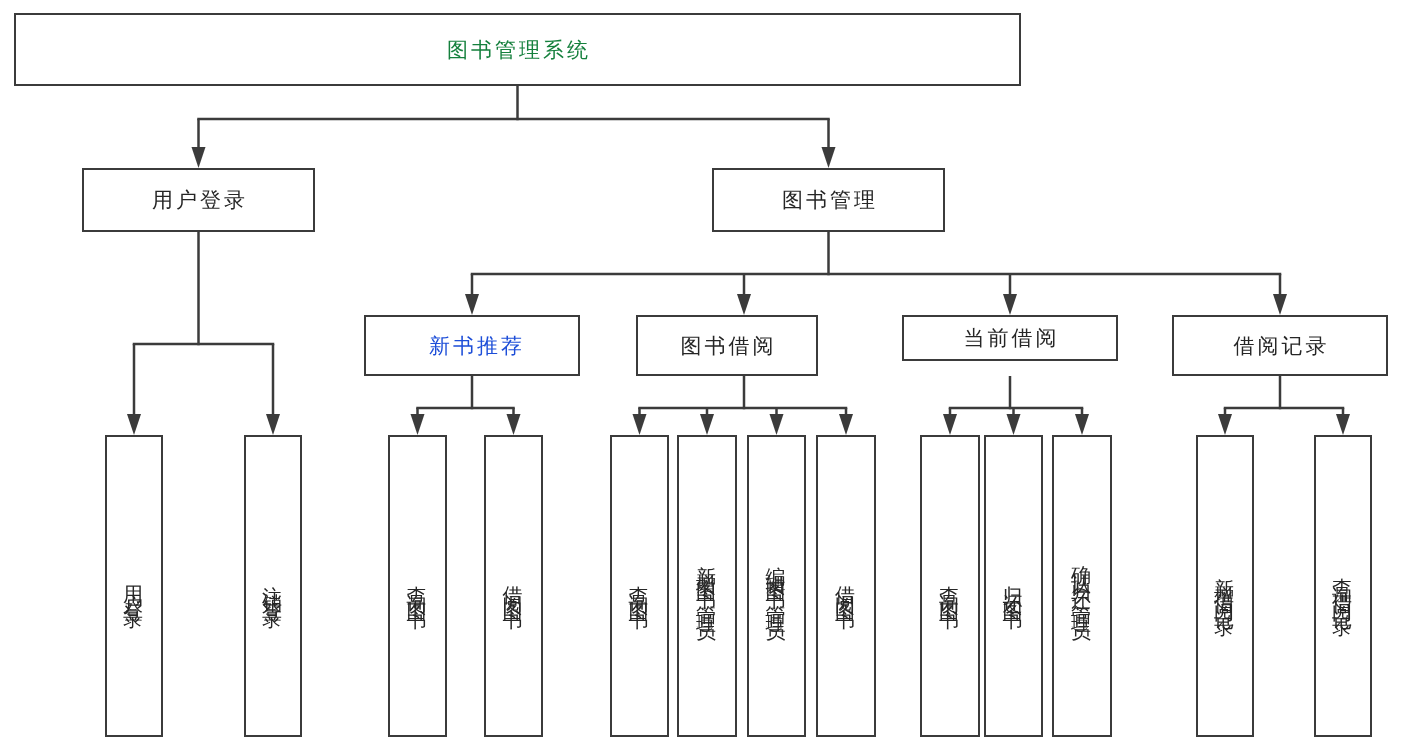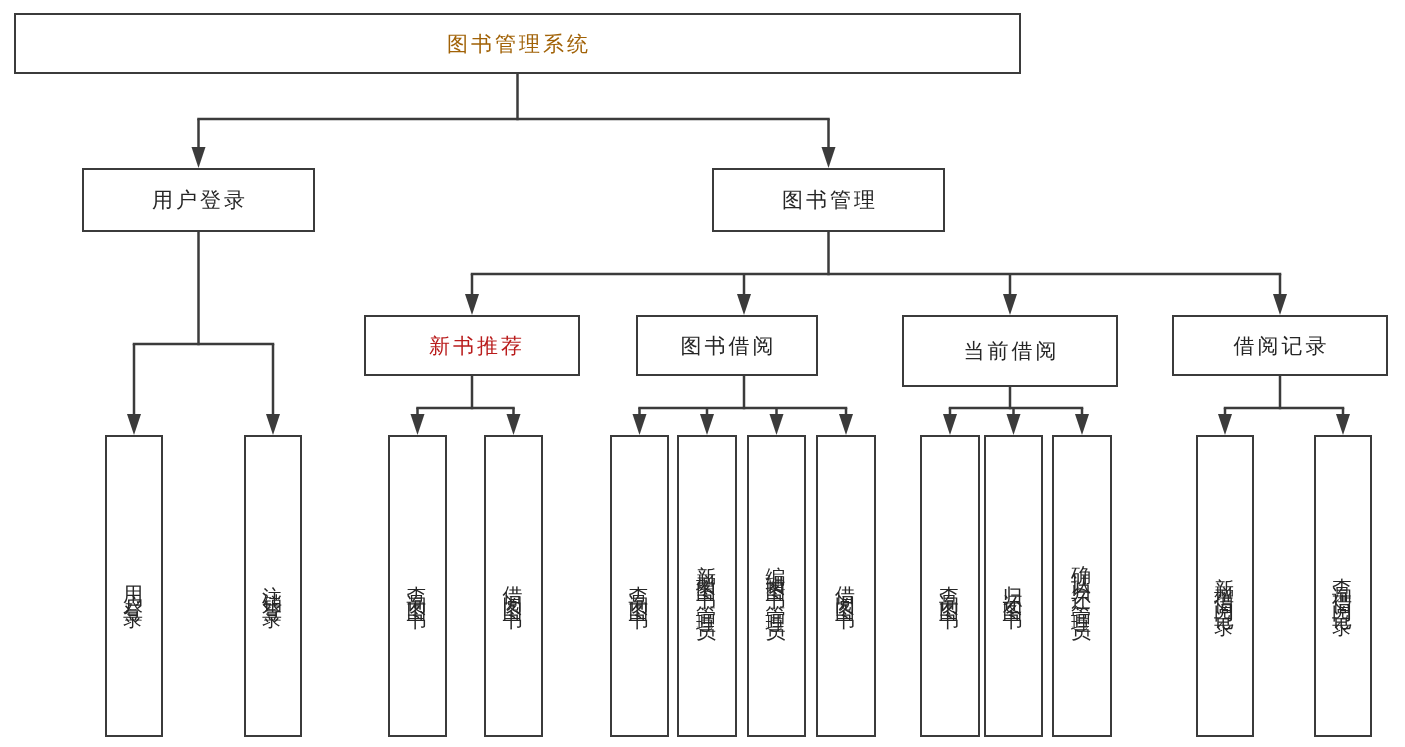--- a/index.html
+++ b/index.html
@@ -80,36 +80,36 @@
       <polygon points="1006.5,414 1020.5,414 1013.5,435" fill="#3b3b3b"></polygon>
       <line x1="1082" y1="408" x2="1082" y2="421" stroke="#3b3b3b" stroke-width="2.5"></line>
       <polygon points="1075,414 1089,414 1082,435" fill="#3b3b3b"></polygon>
       <line x1="1280" y1="376" x2="1280" y2="409.25" stroke="#3b3b3b" stroke-width="2.5"></line>
       <line x1="1223.75" y1="408" x2="1344.25" y2="408" stroke="#3b3b3b" stroke-width="2.5"></line>
       <line x1="1225" y1="408" x2="1225" y2="421" stroke="#3b3b3b" stroke-width="2.5"></line>
       <polygon points="1218,414 1232,414 1225,435" fill="#3b3b3b"></polygon>
       <line x1="1343" y1="408" x2="1343" y2="421" stroke="#3b3b3b" stroke-width="2.5"></line>
       <polygon points="1336,414 1350,414 1343,435" fill="#3b3b3b"></polygon>
     </svg>
-<div class="node h" style="left: 14px; top: 13px; width: 1007px; height: 61px; border-color: rgb(59, 59, 59); color: #a16207;">
+<div class="node h" style="left: 14px; top: 13px; width: 1007px; height: 73px; border-color: rgb(59, 59, 59); color: #15803d;">
       <span>图书管理系统</span>
     </div>
     <div class="node h" style="left: 82px; top: 168px; width: 233px; height: 64px; border-color: rgb(59, 59, 59); color: rgb(38, 38, 38);">
       <span>用户登录</span>
     </div>
     <div class="node h" style="left: 712px; top: 168px; width: 233px; height: 64px; border-color: rgb(59, 59, 59); color: rgb(38, 38, 38);">
       <span>图书管理</span>
     </div>
-    <div class="node h" style="left: 364px; top: 315px; width: 216px; height: 61px; border-color: rgb(59, 59, 59); color: #b91c1c; padding-left: 7px;">
+    <div class="node h" style="left: 364px; top: 315px; width: 216px; height: 61px; border-color: rgb(59, 59, 59); color: #1d4ed8; padding-left: 7px;">
       <span>新书推荐</span>
     </div>
     <div class="node h" style="left: 636px; top: 315px; width: 182px; height: 61px; border-color: rgb(59, 59, 59); color: rgb(38, 38, 38);">
       <span>图书借阅</span>
     </div>
-    <div class="node h" style="left: 902px; top: 315px; width: 216px; height: 72px; border-color: rgb(59, 59, 59); color: rgb(38, 38, 38);">
+    <div class="node h" style="left: 902px; top: 315px; width: 216px; height: 46px; border-color: rgb(59, 59, 59); color: rgb(38, 38, 38);">
       <span>当前借阅</span>
     </div>
     <div class="node h" style="left: 1172px; top: 315px; width: 216px; height: 61px; border-color: rgb(59, 59, 59); color: rgb(38, 38, 38);">
       <span>借阅记录</span>
     </div>
     <div class="node v" style="left: 105px; top: 435px; width: 58px; height: 302px; border-color: rgb(59, 59, 59); color: rgb(38, 38, 38);">
       <span>用户登录</span>
     </div>
     <div class="node v" style="left: 244px; top: 435px; width: 58px; height: 302px; border-color: rgb(59, 59, 59); color: rgb(38, 38, 38);">
       <span>注销登录</span>

